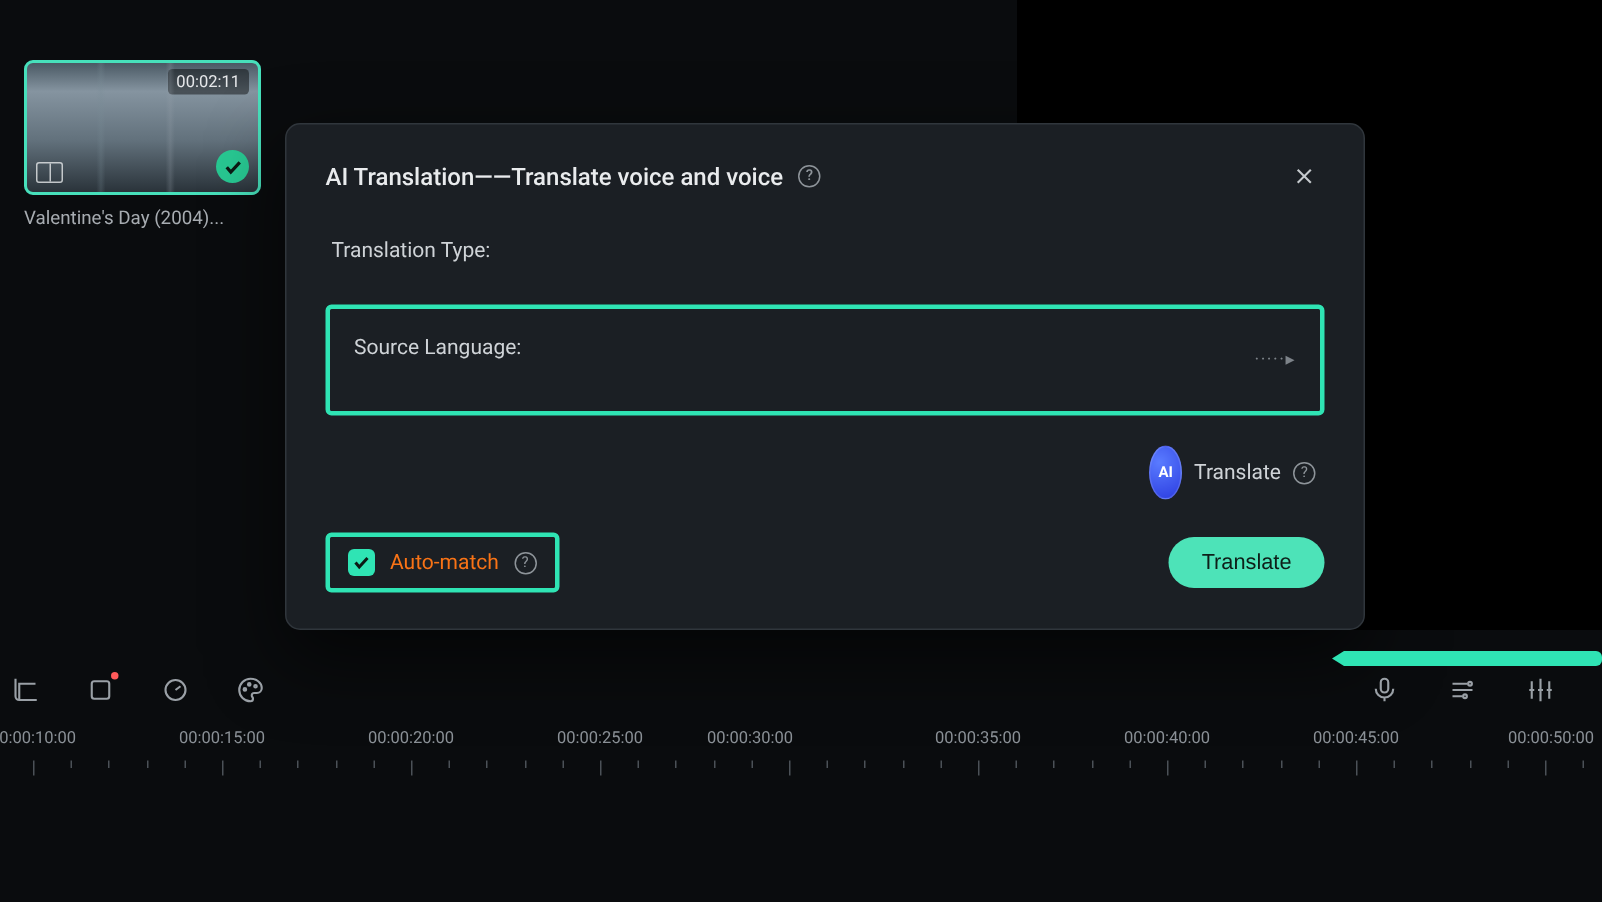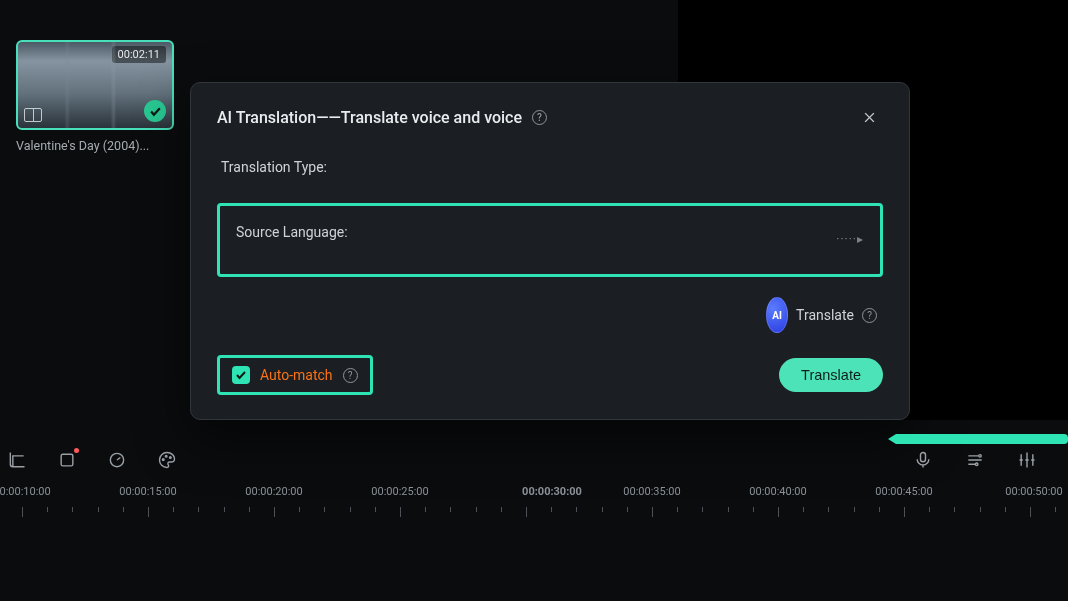--- a/index.html
+++ b/index.html
@@ -392,21 +392,21 @@
       </svg>
   </span>
 </div>
 
 <div class="timeline">
   <div class="tl-labels" id="tl-labels">
       <span class="tl-label" style="left: 22px;">00:00:10:00</span>
       <span class="tl-label" style="left: 148px;">00:00:15:00</span>
       <span class="tl-label" style="left: 274px; text-align: center;">00:00:20:00</span>
       <span class="tl-label" style="left: 400px;">00:00:25:00</span>
-      <span class="tl-label" style="left: 552px; font-weight: bold;">00:00:30:00</span>
+      <span class="tl-label" style="left: 500px;">00:00:30:00</span>
       <span class="tl-label" style="left: 652px;">00:00:35:00</span>
       <span class="tl-label" style="left: 778px;">00:00:40:00</span>
       <span class="tl-label" style="left: 904px;">00:00:45:00</span>
       <span class="tl-label" style="left: 1034px;">00:00:50:00</span>
     </div>
   <div class="tl-ticks" id="tl-ticks">
       <span class="tick major" style="left: 22px;"></span>
       <span class="tick minor" style="left: 47.2px;"></span>
       <span class="tick minor" style="left: 72.4px;"></span>
       <span class="tick minor" style="left: 97.6px;"></span>

